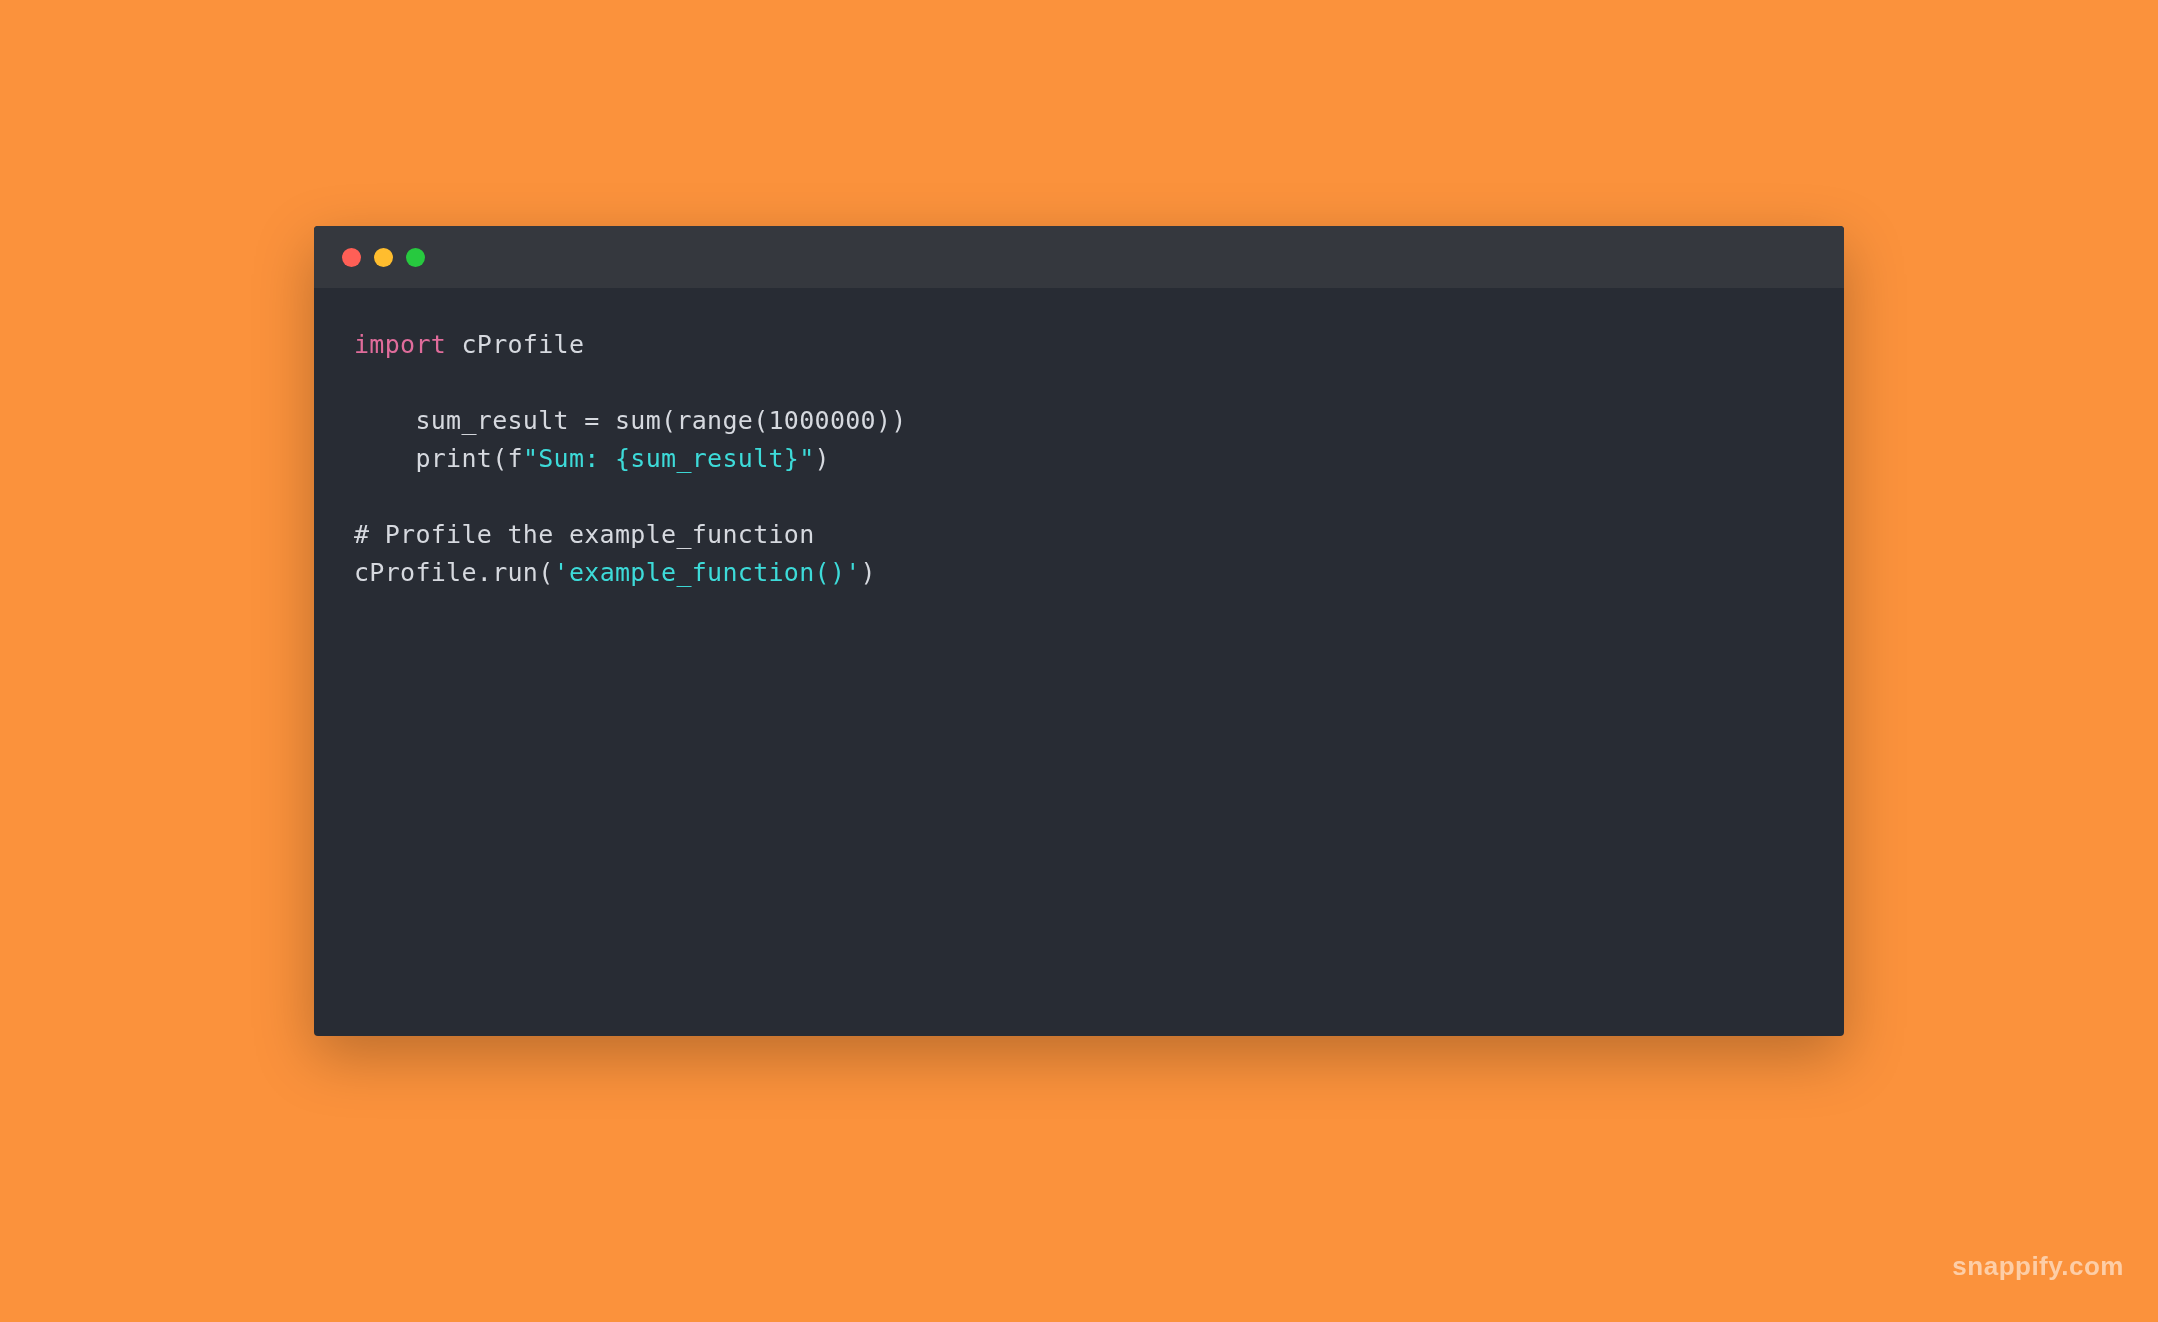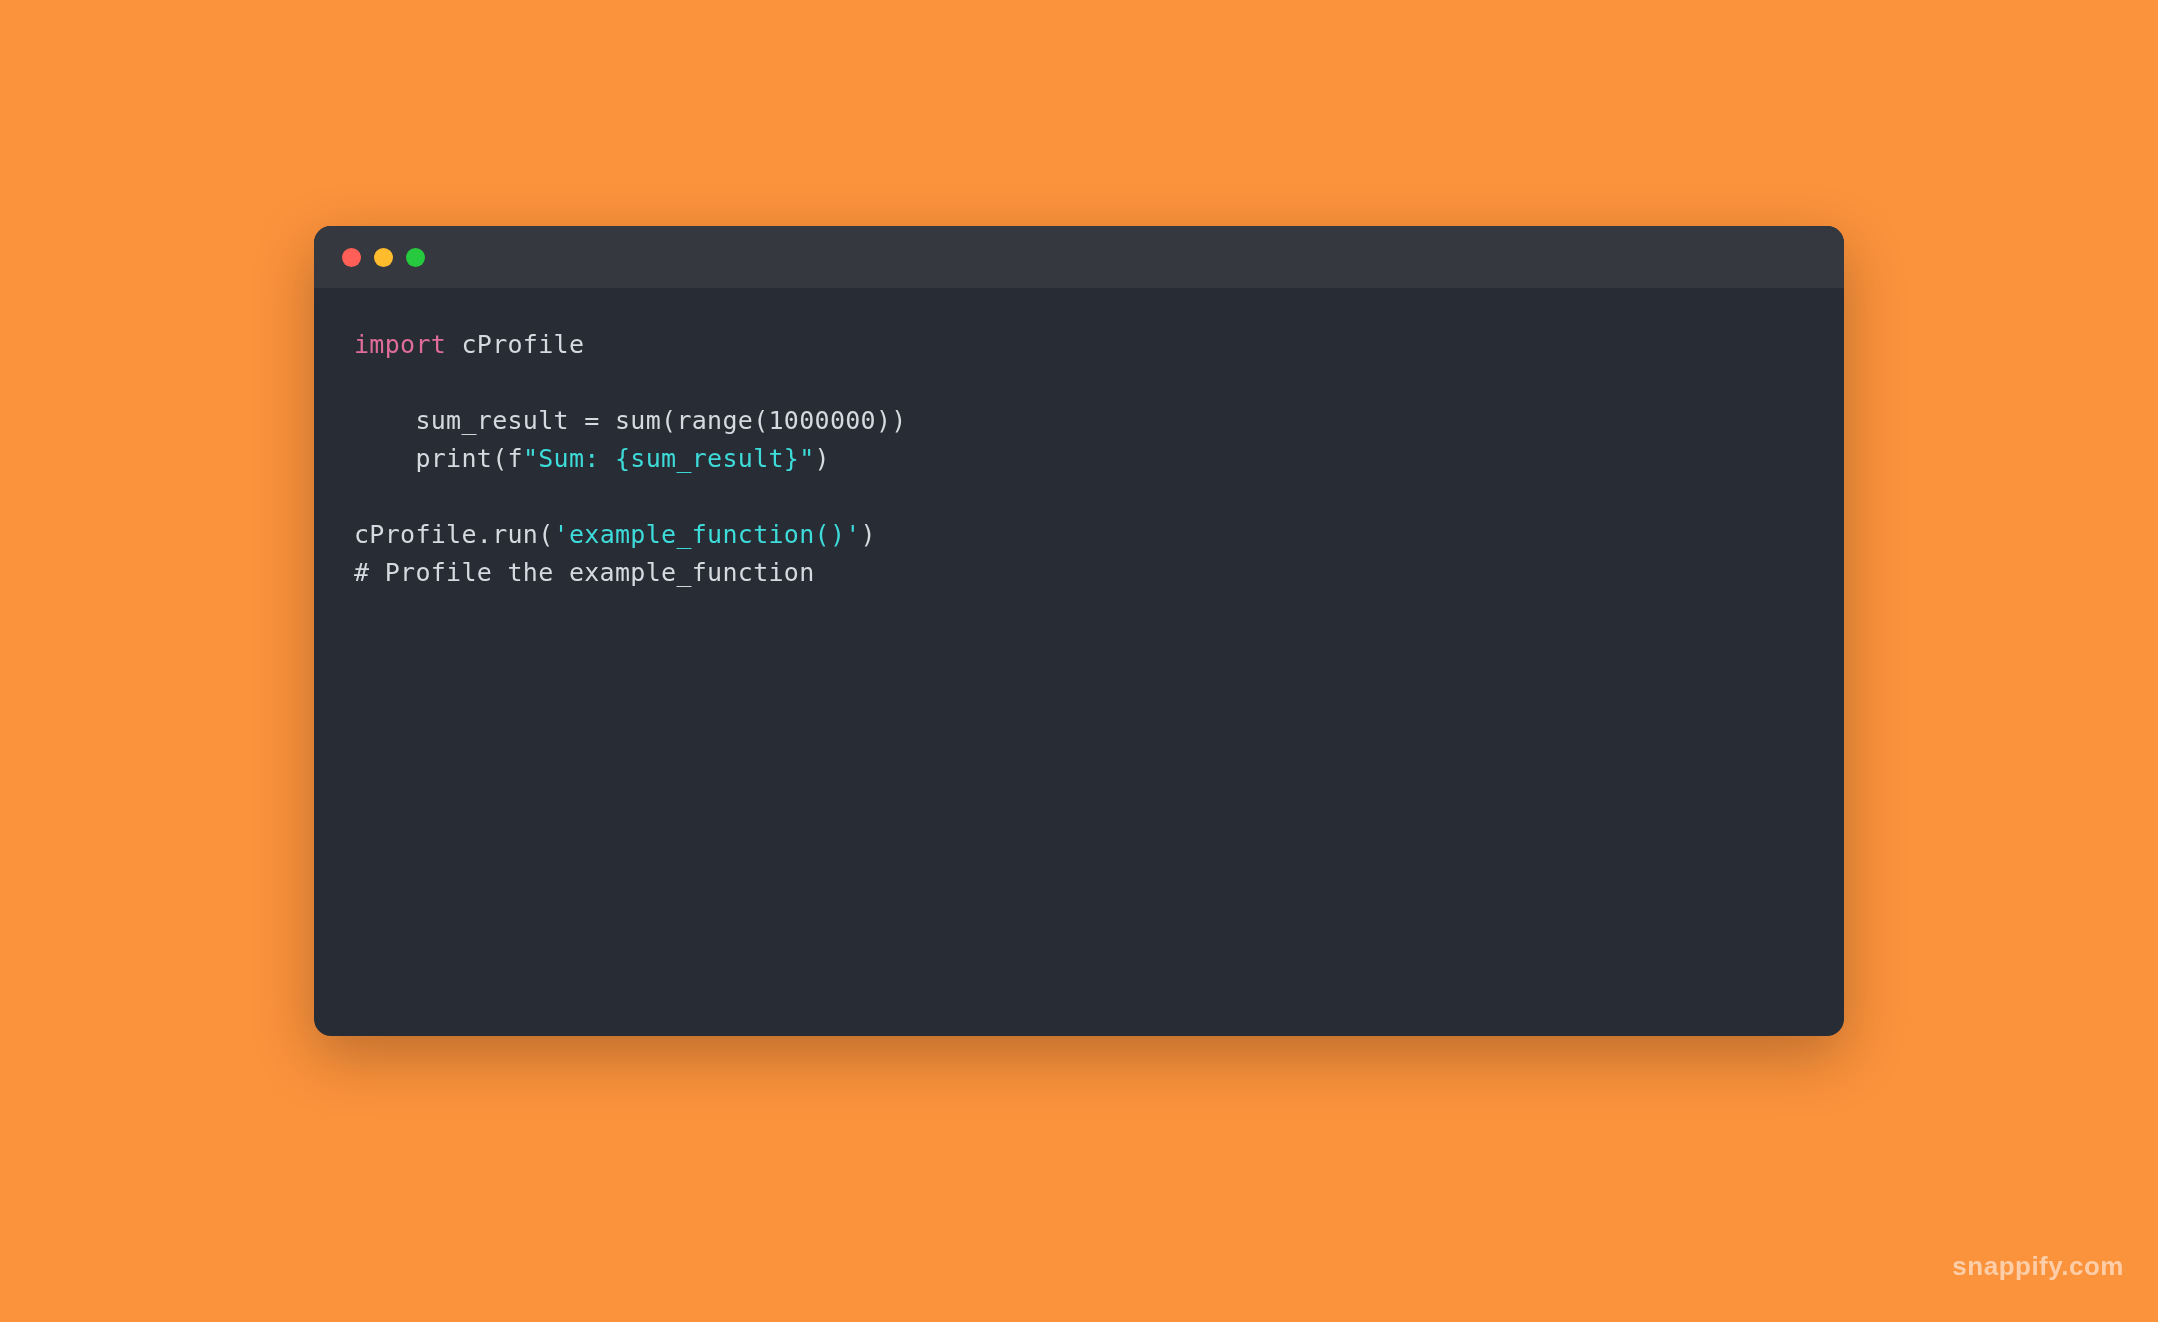--- a/index.html
+++ b/index.html
@@ -14,21 +14,21 @@
     display: flex;
     align-items: center;
     justify-content: center;
     font-family: 'SF Mono', 'Monaco', 'Menlo', 'Consolas', monospace;
     position: relative;
   }
   .window {
     width: 1530px;
     height: 810px;
     background: #282c34;
-    border-radius: 17px;
+    border-radius: 4px;
     overflow: hidden;
     box-shadow: 0 20px 60px rgba(0,0,0,0.25);
     margin-top: -60px;
   }
   .titlebar {
     height: 62px;
     background: #35383e;
     display: flex;
     align-items: center;
     padding-left: 28px;
@@ -75,18 +75,18 @@
     <div class="dot dot-red"></div>
     <div class="dot dot-yellow"></div>
     <div class="dot dot-green"></div>
   </div>
   <div class="code-area" id="code-area">
       <div class="line"><span class="kw-import">import</span><span> cProfile</span></div>
       <div class="line">&nbsp;</div>
       <div class="line"><span>    sum_result = sum(range(1000000))</span></div>
       <div class="line"><span>    print(f</span><span class="str">"Sum: </span><span class="fstr-brace">{sum_result}</span><span class="str">"</span><span>)</span></div>
       <div class="line">&nbsp;</div>
+      <div class="line"><span># Profile the example_function</span></div>
       <div class="line"><span>cProfile.run(</span><span class="str">'example_function()'</span><span>)</span></div>
-      <div class="line"><span># Profile the example_function</span></div>
     </div>
 </div>
 
 <div class="watermark">snappify.com</div>
 
 </body></html>

